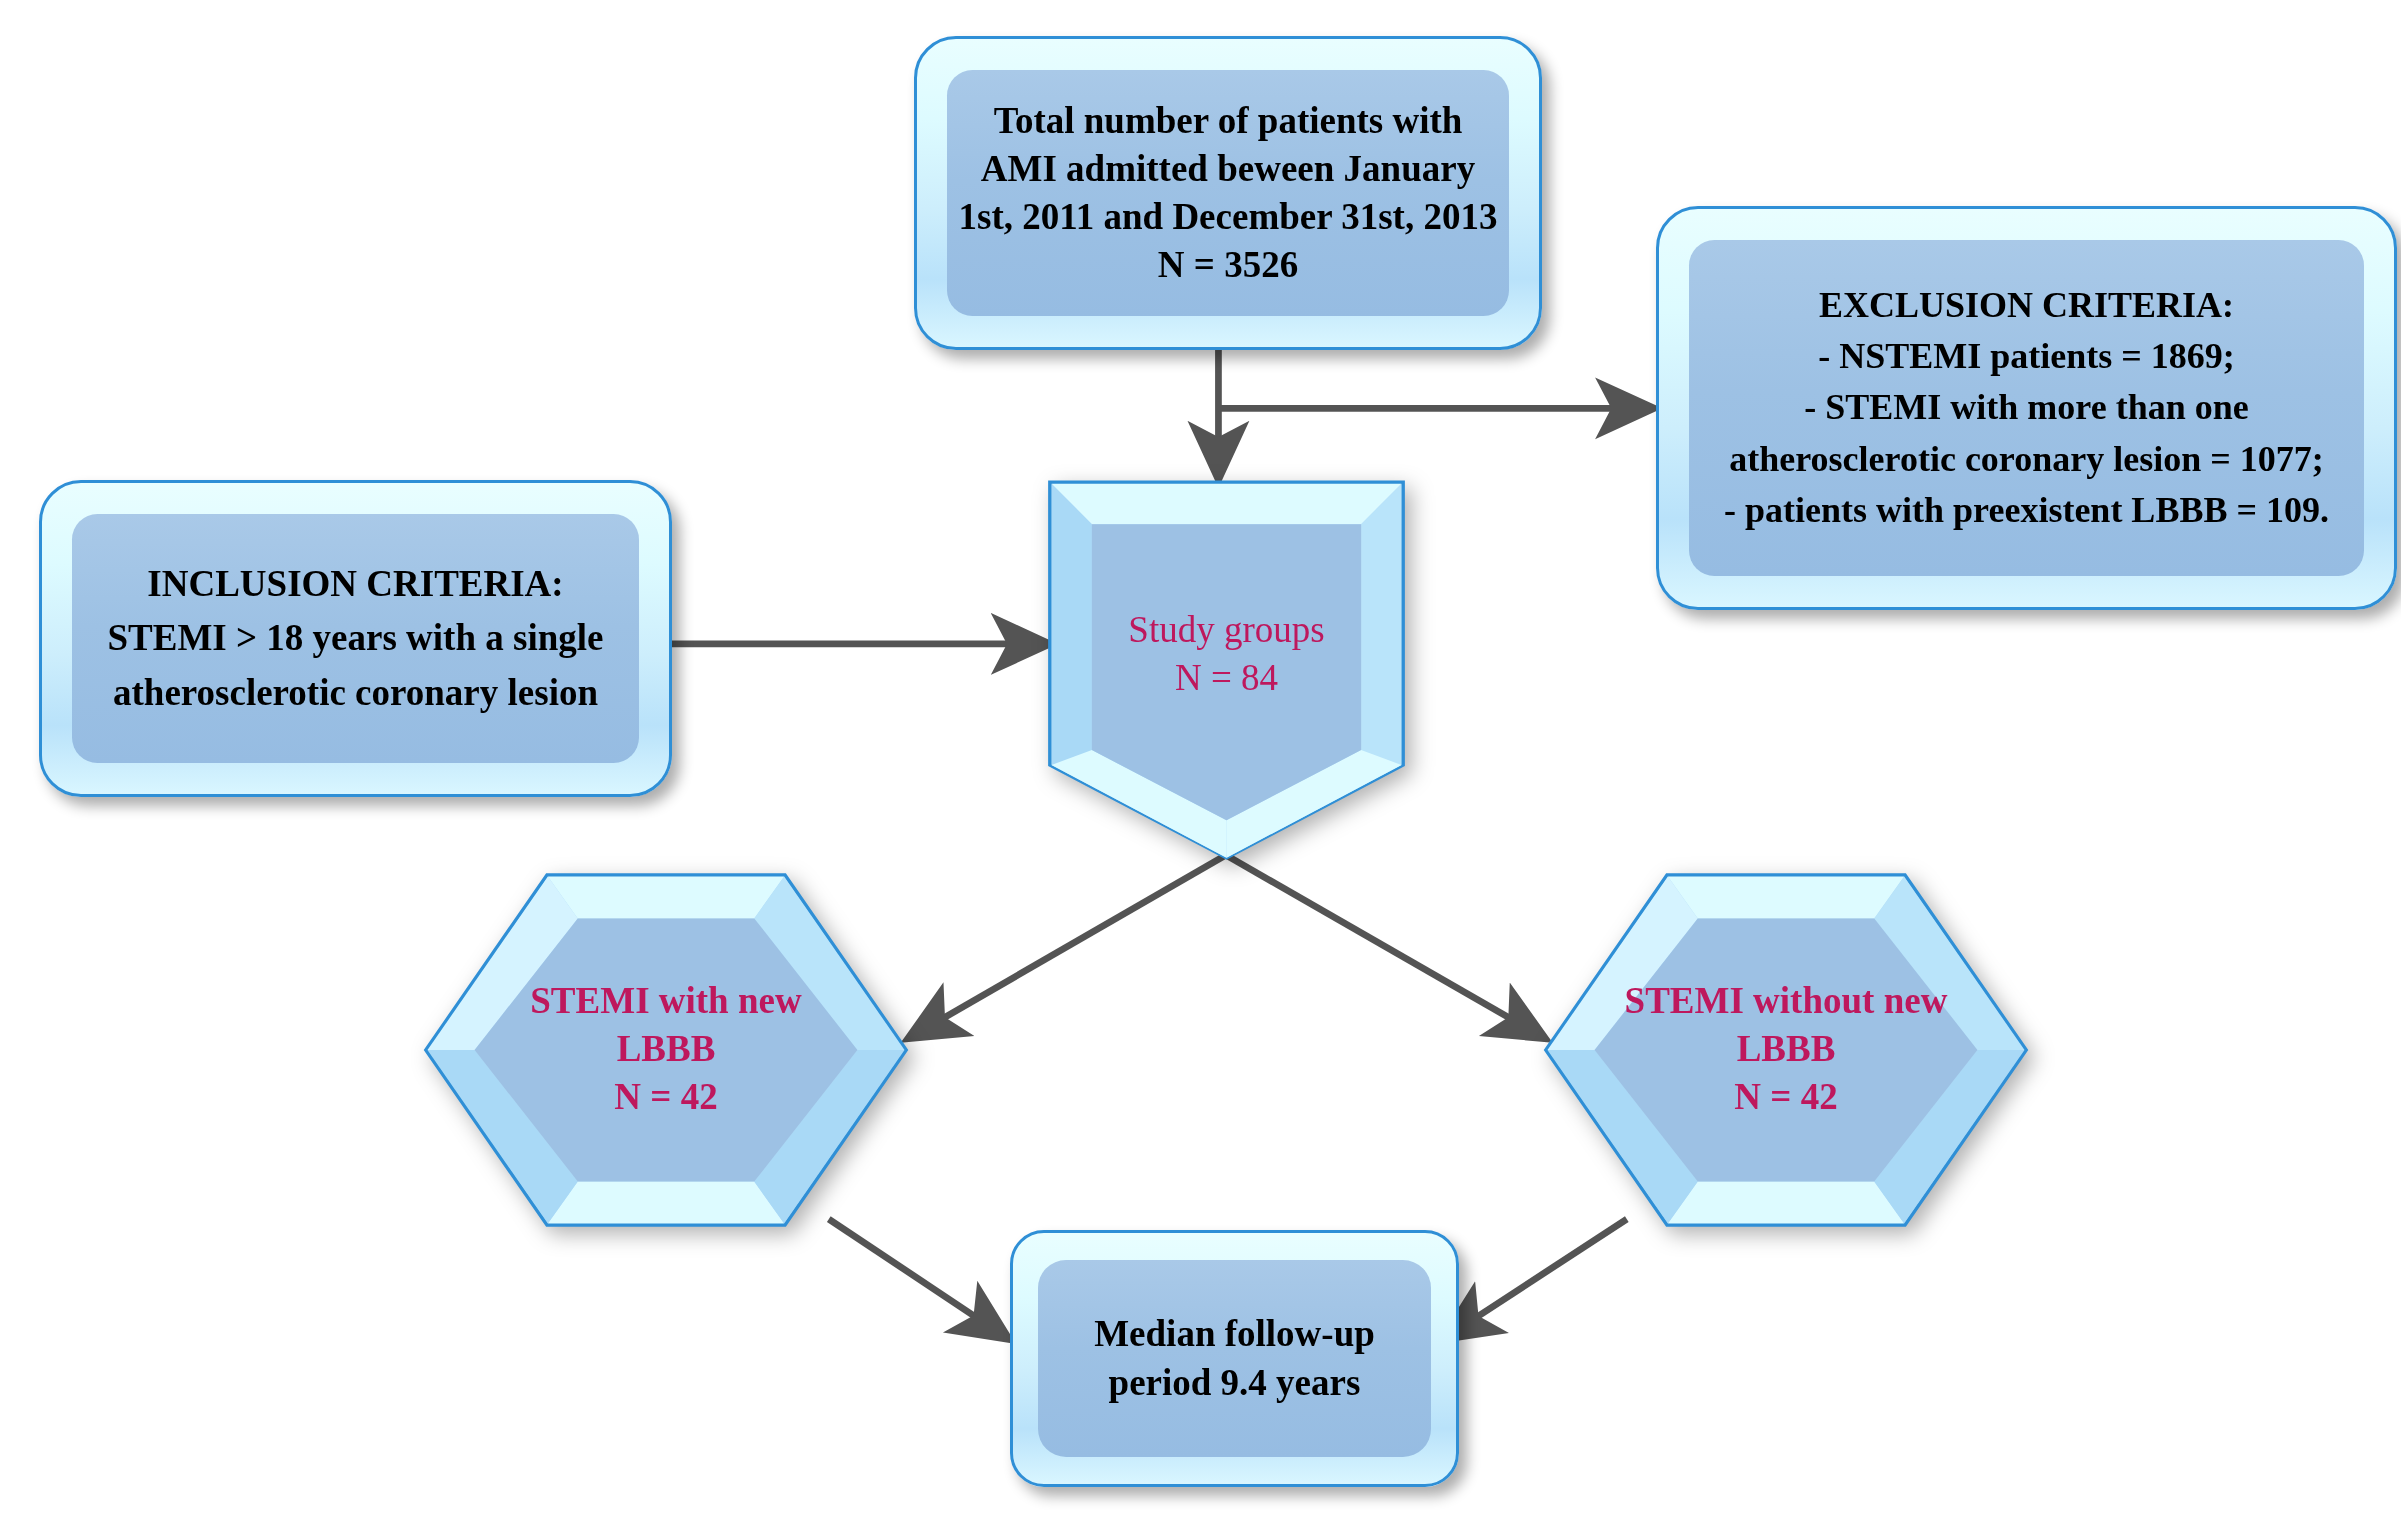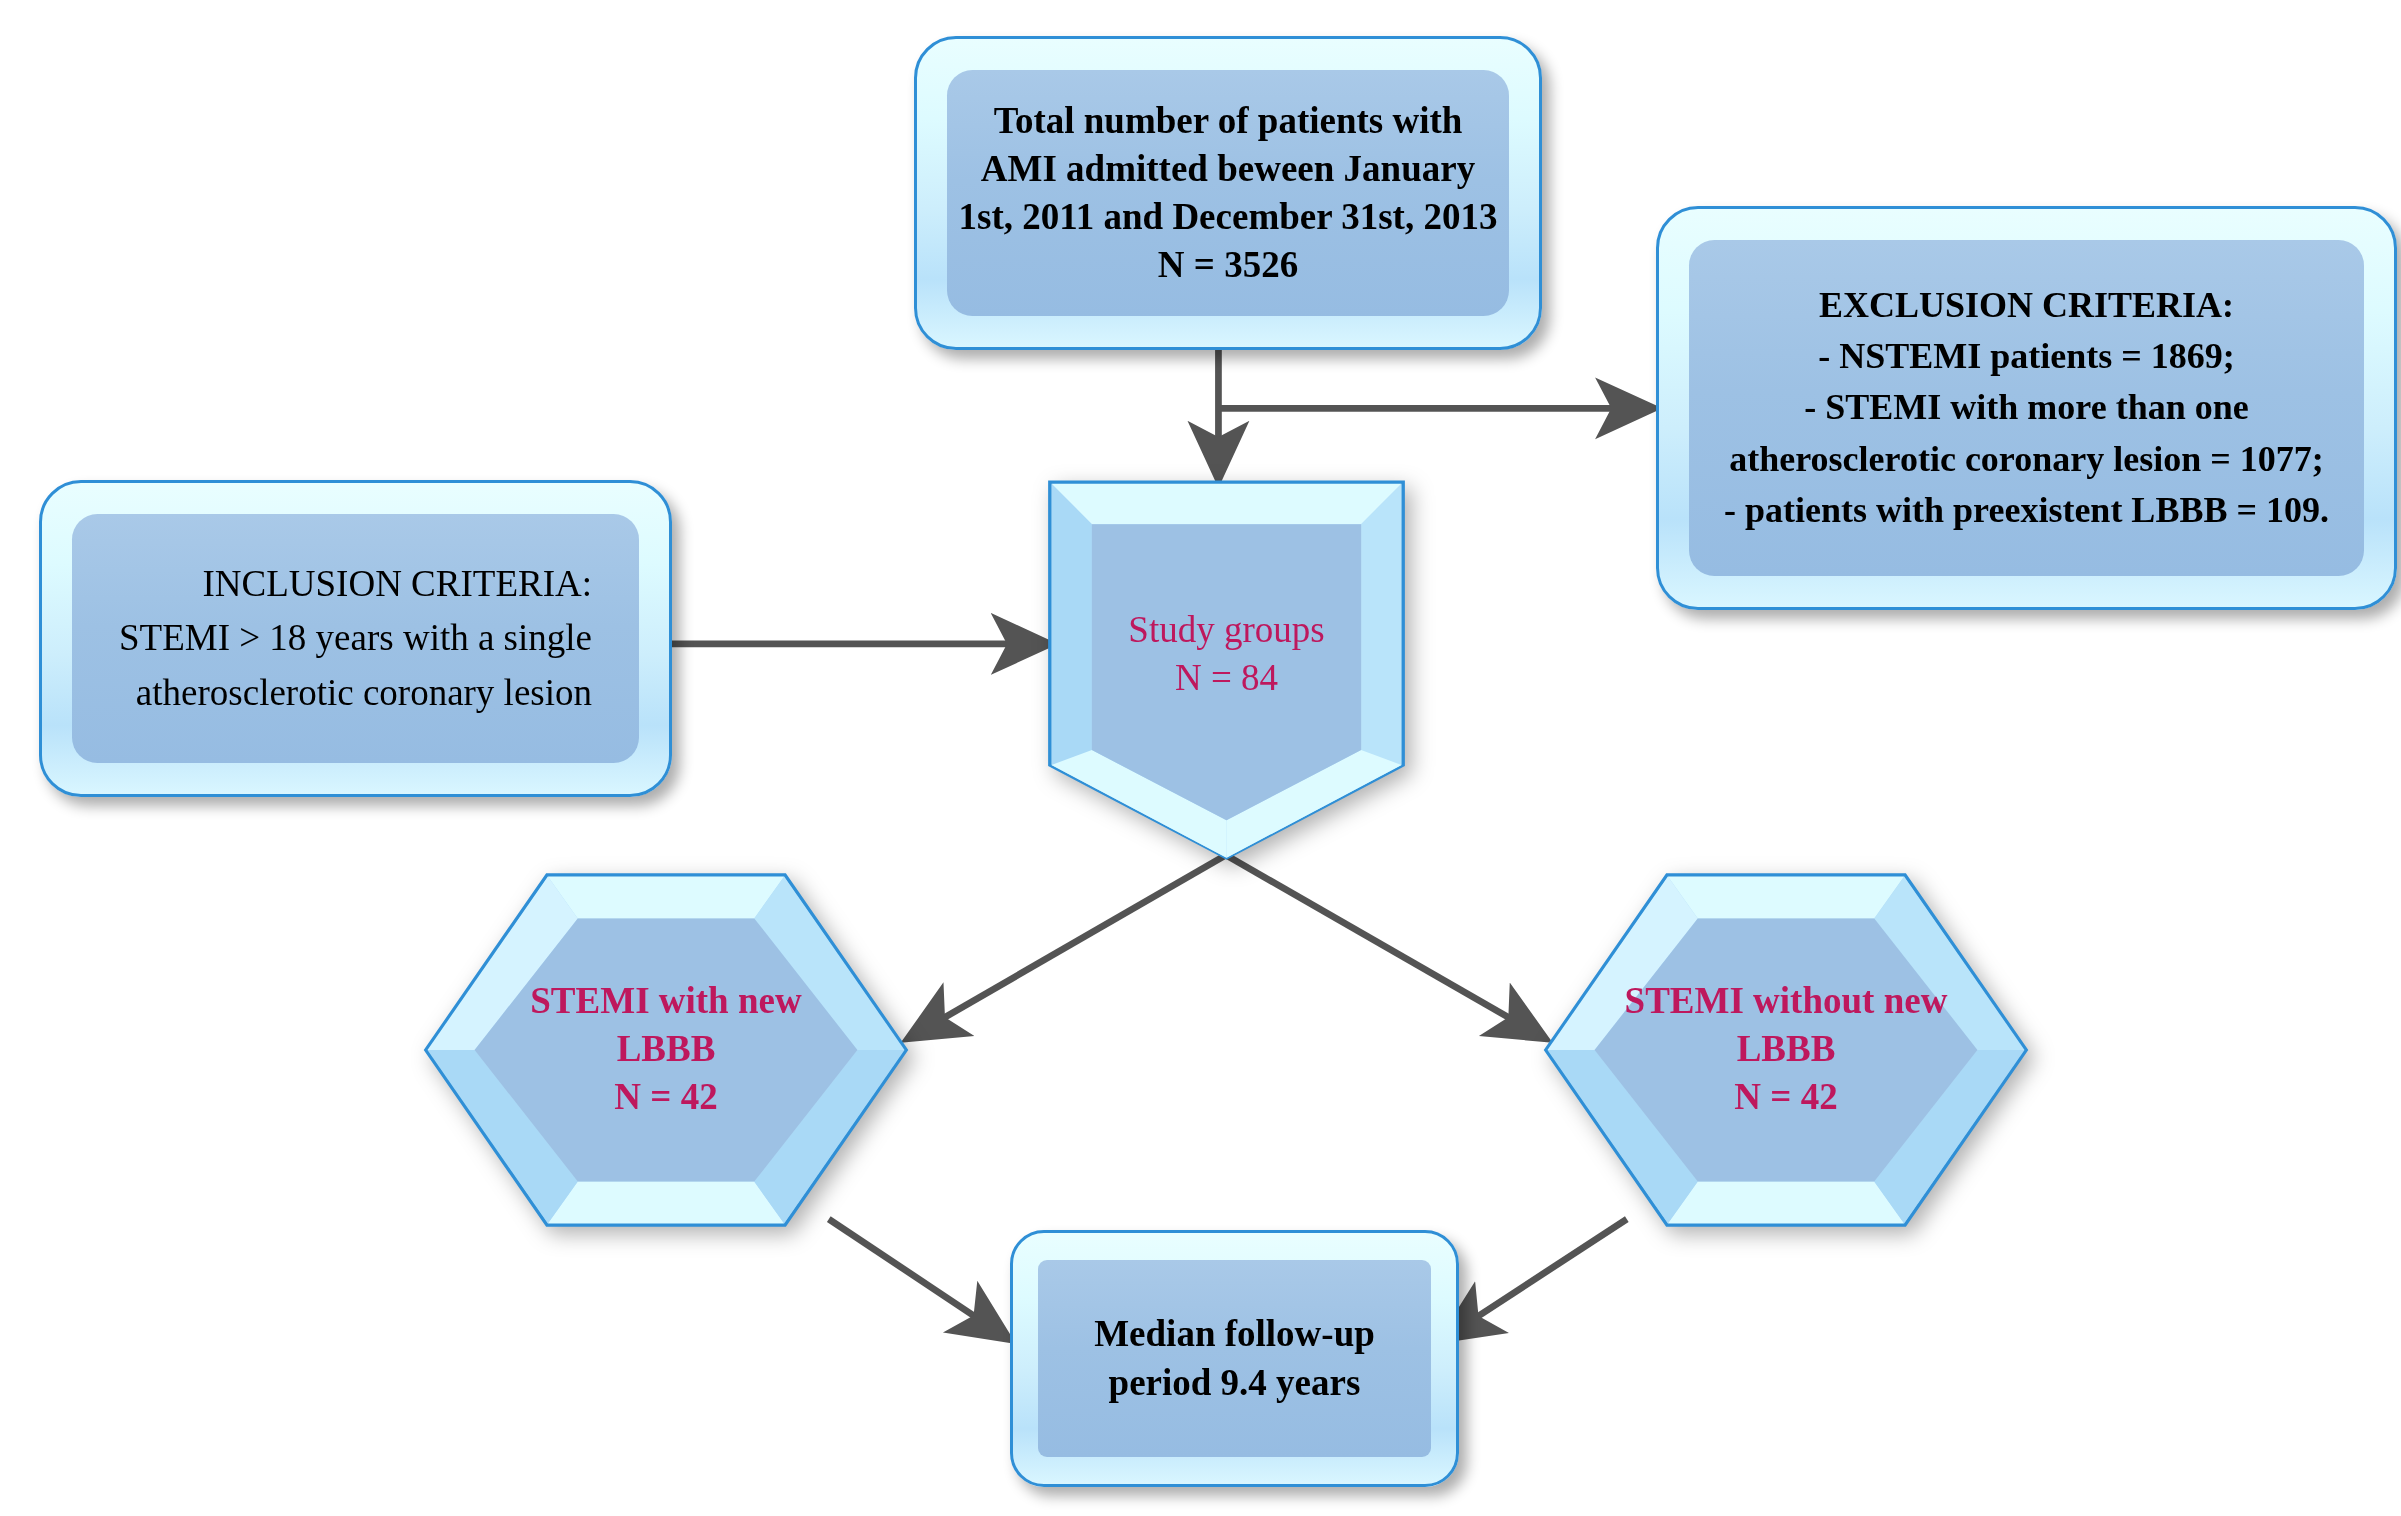--- a/index.html
+++ b/index.html
@@ -104,21 +104,21 @@
       <div class="txt" style="font-size:36px;font-weight:700;line-height:1.42;">EXCLUSION CRITERIA:
 -  NSTEMI patients  = 1869;
 -  STEMI  with more than one
 atherosclerotic coronary lesion = 1077;
 -  patients with preexistent LBBB = 109.</div>
     </div>
   </div>
 
   <div class="rbox" style="left:39px;top:480px;width:633px;height:317px;">
     <div class="inner">
-      <div class="txt" style="font-size:37px;font-weight:400;line-height:1.46;text-align:right;">INCLUSION CRITERIA:
+      <div class="txt" style="font-size:37px;font-weight:700;line-height:1.46;">INCLUSION CRITERIA:
 STEMI &gt; 18 years  with a single
 atherosclerotic coronary lesion</div>
     </div>
   </div>
 
   <div class="poly" style="left:1047px;top:479px;width:359px;height:382px;">
     <svg width="359" height="382" viewBox="0 0 480 510">
 
       <polygon points="4,4 476,4 476,382 240,506 4,382" fill="#b2dcf7" stroke="#2f8fd6" stroke-width="5" style="filter:drop-shadow(9px 10px 14px rgba(0,0,0,0.30));"></polygon>
 
@@ -171,20 +171,20 @@
       <polygon points="483,6 644,238 581,238 443,62" fill="#b9e4fa"></polygon>
       <polygon points="644,238 483,470 443,414 581,238" fill="#a9d9f6"></polygon>
       <polygon points="207,62 443,62 581,238 443,414 207,414 69,238" fill="#9dc1e4"></polygon>
     </svg>
     <div class="txt" style="top:105px;font-size:37px;font-weight:700;">STEMI without new
 LBBB
 N = 42</div>
   </div>
 
   <div class="rbox" style="left:1010px;top:1230px;width:449px;height:257px;border-radius:34px;">
-    <div class="inner" style="border-radius:9px;left:25.4px;right:25.4px;top:27px;bottom:27px;">
+    <div class="inner" style="border-radius:28px;left:25.4px;right:25.4px;top:27px;bottom:27px;">
       <div class="txt" style="font-size:37px;font-weight:700;">Median follow-up
 period 9.4 years</div>
     </div>
   </div>
 
 </div>
 
 
 </body></html>

